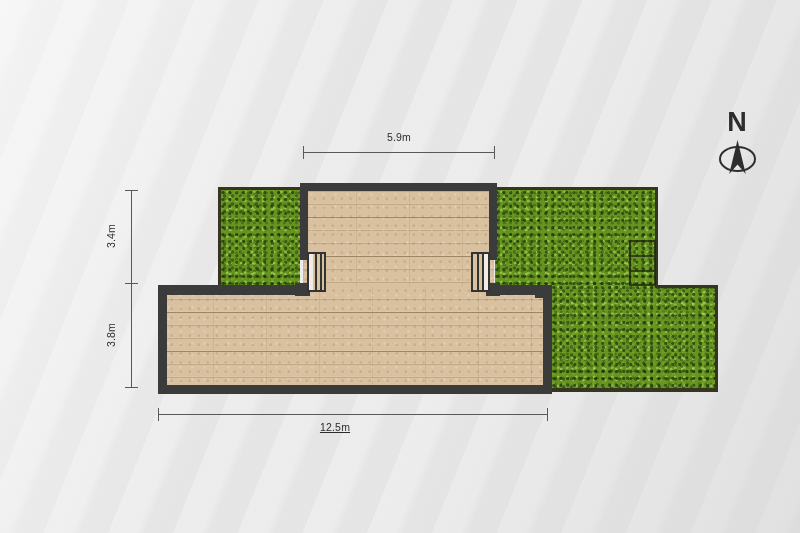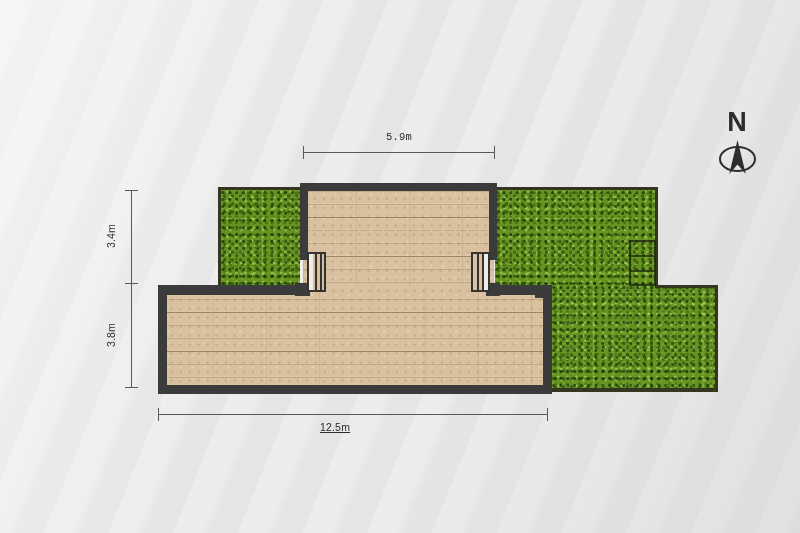--- a/index.html
+++ b/index.html
@@ -114,21 +114,21 @@
   </div>
   <div class="abs stairs" style="left:471px;top:252px;width:19px;height:40px;">
     <div class="lightstrip" style="right:0;"></div>
     <div class="bar" style="left:4px;"></div>
     <div class="bar" style="left:9px;"></div>
   </div>
 
   <div class="abs dim-line-h" style="left:303px;top:152px;width:192px;"></div>
   <div class="abs tick-v" style="left:303px;top:146px;"></div>
   <div class="abs tick-v" style="left:494px;top:146px;"></div>
-  <div class="abs dim-label" style="left:359px;top:131px;width:80px;font-family:Liberation Mono, monospace;">5.9m</div>
+  <div class="abs dim-label" style="left:359px;top:131px;width:80px;">5.9m</div>
 
   <div class="abs dim-line-v" style="left:131px;top:190px;height:197px;"></div>
   <div class="abs tick-h" style="left:125px;top:190px;"></div>
   <div class="abs tick-h" style="left:125px;top:283px;"></div>
   <div class="abs tick-h" style="left:125px;top:387px;"></div>
   <div class="abs dim-label rot" style="left:92px;top:229px;width:40px;height:14px;">3.4m</div>
   <div class="abs dim-label rot" style="left:92px;top:328px;width:40px;height:14px;">3.8m</div>
 
   <div class="abs dim-line-h" style="left:158px;top:414px;width:390px;"></div>
   <div class="abs tick-v" style="left:158px;top:408px;"></div>

